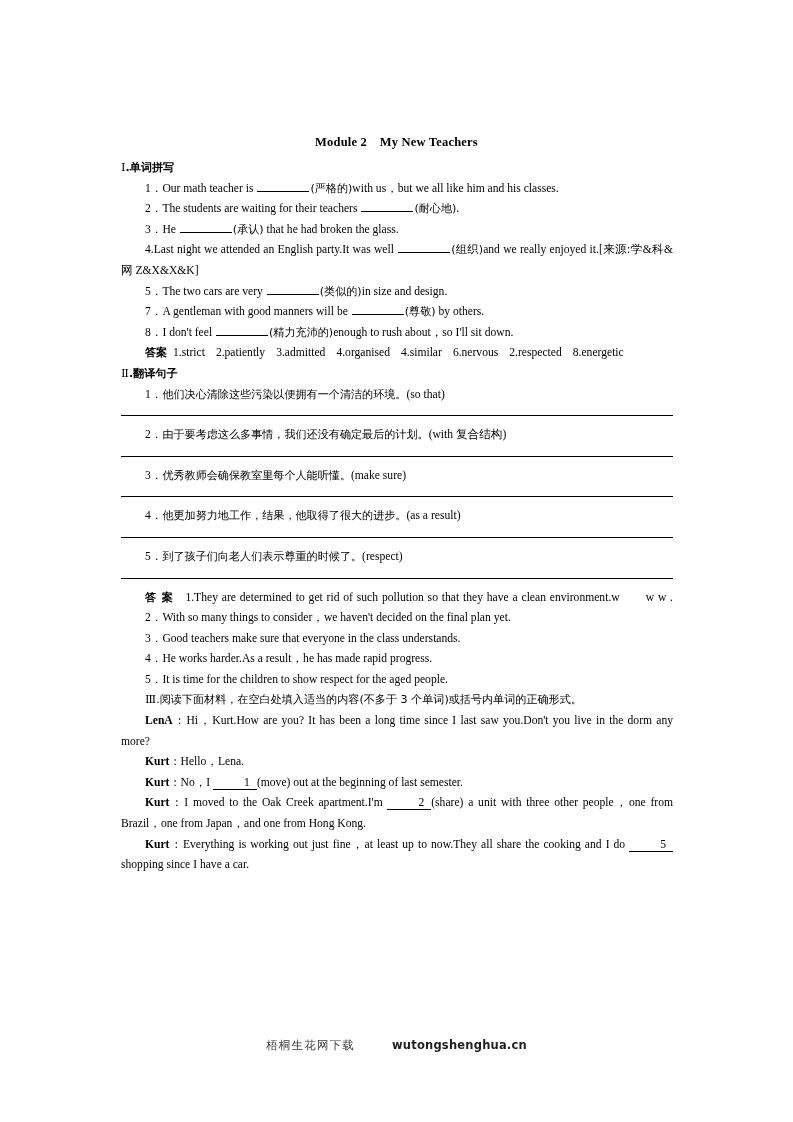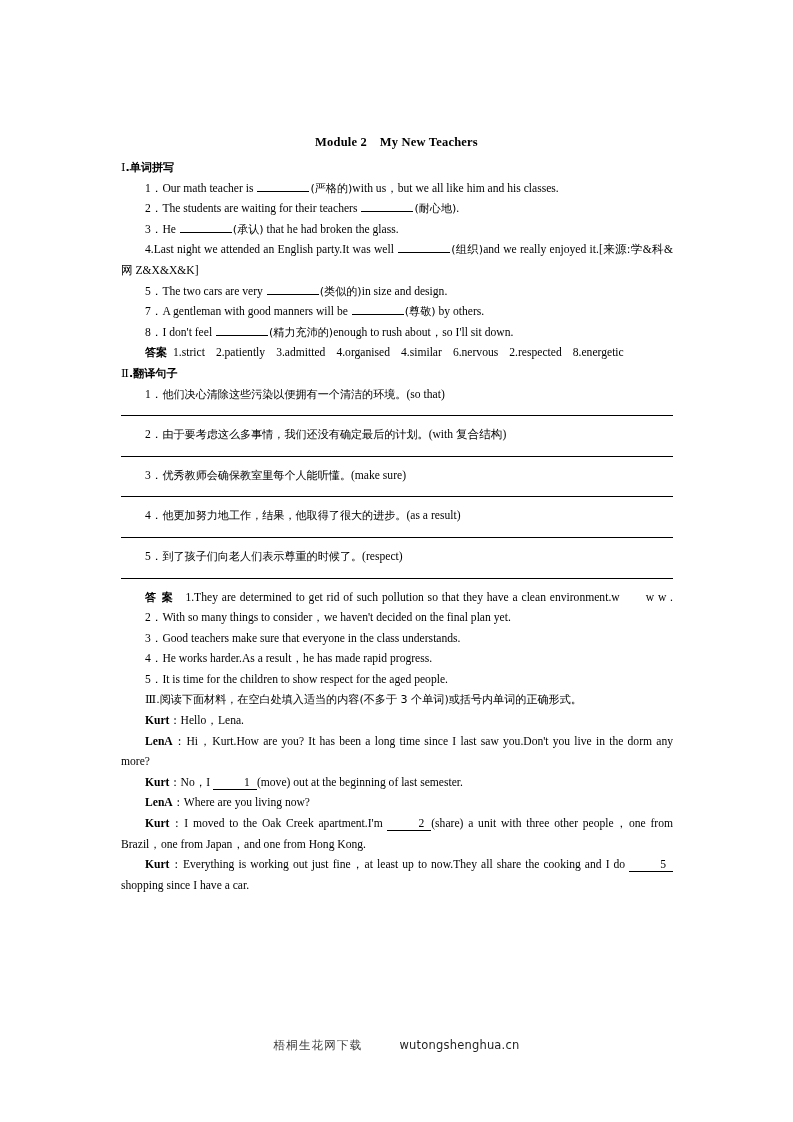--- a/index.html
+++ b/index.html
@@ -121,21 +121,21 @@
     color: #3a3a3a;
   }
   .footer .f-cn {
     font-family: "DejaVu Sans", "Liberation Sans", sans-serif;
     font-size: 11.5px;
     letter-spacing: 1.2px;
   }
   .footer .f-url {
     font-family: "DejaVu Sans", "Liberation Sans", sans-serif;
     font-size: 11.5px;
-    font-weight: normal;
+    font-weight: bold;
     color: #1f1f1f;
     margin-left: 37px;
     letter-spacing: 0.2px;
   }
 </style>
 </head>
 <body>
 
 <div class="page">
 
@@ -227,30 +227,27 @@
     <div class="ln ind">
       <span>5．</span><span>It  is time for the children to show respect for the aged people.</span>
     </div>
 
     <div class="ln ind">
       <span class="rom">Ⅲ</span><span class="cn">.阅读下面材料，在空白处填入适当的内容(不多于 3 个单词)或括号内单词的正确形式。</span>
     </div>
 
     <div>
       <div class="ln ind">
+        <span class="dlg-name">LenA</span><span class="cn">：</span><span>Hi，Kurt.How are you? It has been a long time since I last saw you.Don't you live in the dorm any more?</span>
+      </div>
+      <div class="ln ind">
         <span class="dlg-name">Kurt</span><span class="cn">：</span><span>Hello，Lena.</span>
       </div>
       <div class="ln ind">
-        <span class="dlg-name">LenA</span><span class="cn">：</span><span>Hi，Kurt.How are you? It has been a long time since I last saw you.Don't you live in the dorm any more?</span>
-      </div>
-      <div class="ln ind">
         <span class="dlg-name">Kurt</span><span class="cn">：</span><span>No，I </span><span class="fillnum">1</span><span>(move) out at the beginning of last semester.</span>
-      </div>
-      <div class="ln ind">
-        <span class="dlg-name">LenA</span><span class="cn">：</span><span>Where are you living now?</span>
       </div>
       <div class="ln ind">
         <span class="dlg-name">Kurt</span><span class="cn">：</span><span>I moved to the Oak Creek apartment.I'm </span><span class="fillnum">2</span><span>(share) a unit with three other people，one from Brazil，one from Japan，and one from Hong Kong.</span>
       </div>
       <div class="ln ind">
         <span class="dlg-name">Kurt</span><span class="cn">：</span><span>Everything is working out just fine，at least up to now.They all share the cooking and I do </span><span class="fillnum">5</span><span> shopping since I have a car.</span>
       </div>
     </div>
 
   </div>

